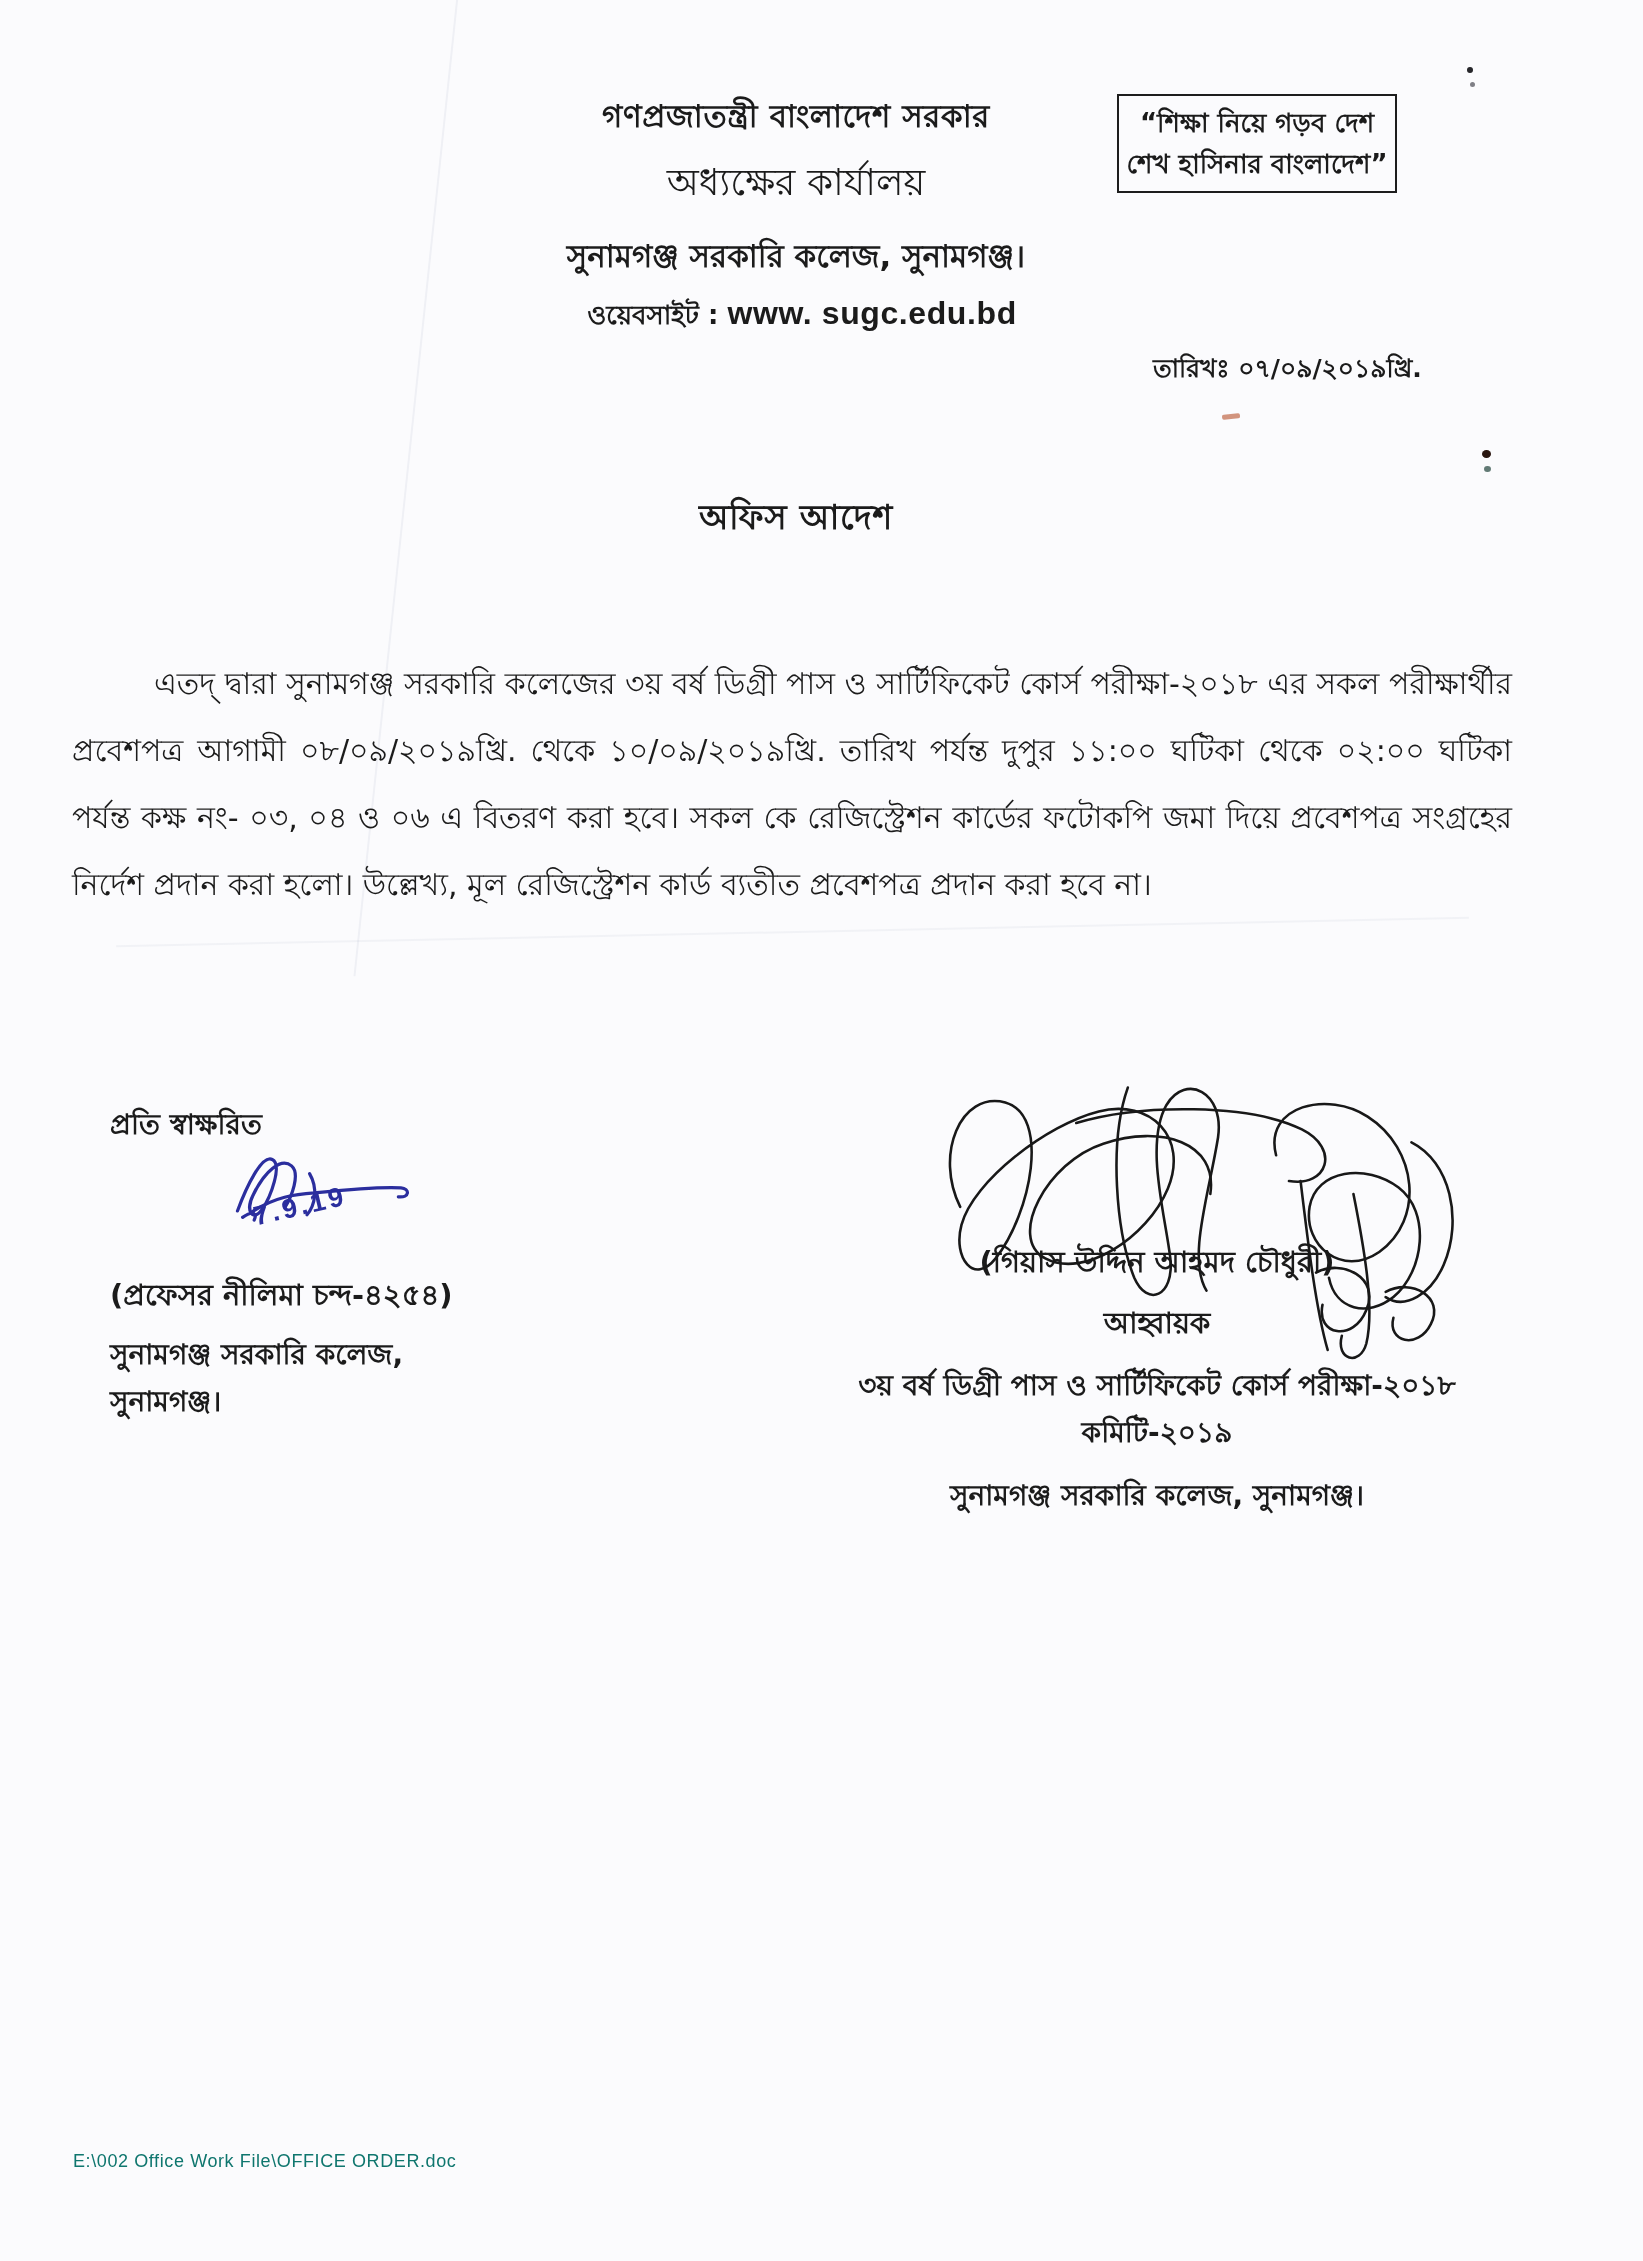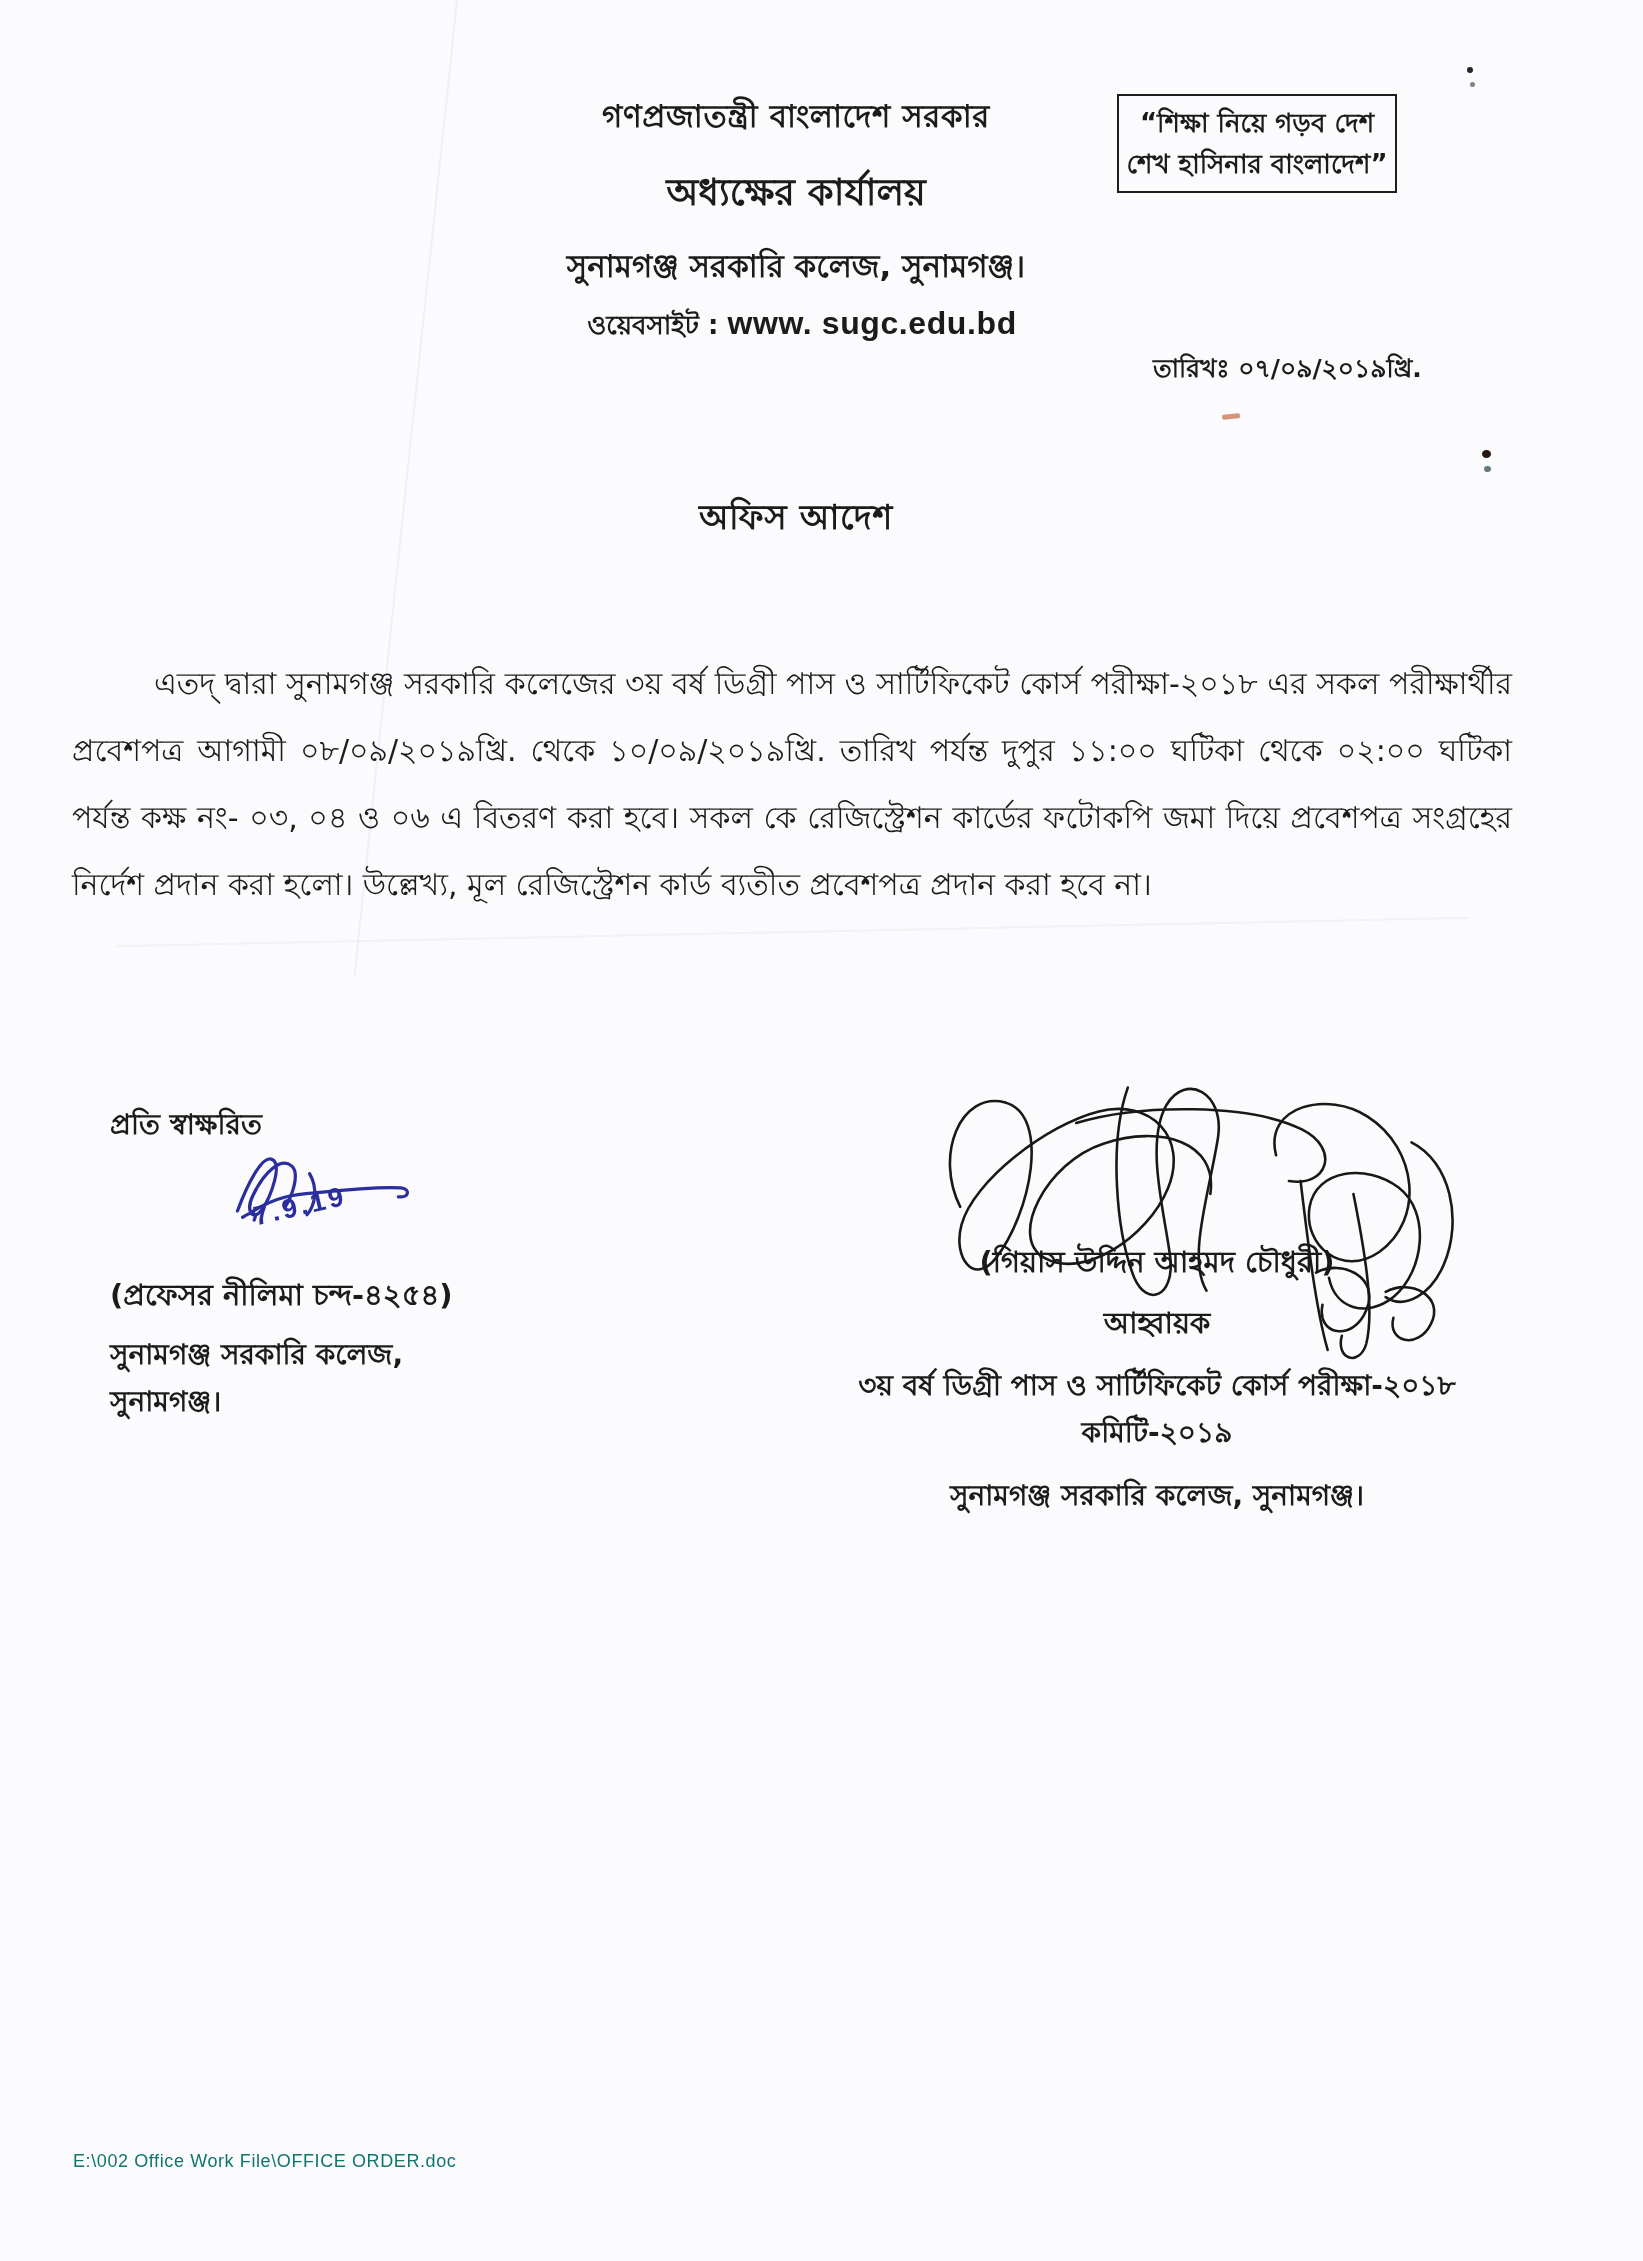--- a/index.html
+++ b/index.html
@@ -21,21 +21,21 @@
   .dot.a1 { left:1467px; top:67px; width:5.8px;  height:5.8px;  background:#26262a; }
   .dot.a2 { left:1470px; top:82px; width:5.2px;  height:5.2px;  background:#55555e; opacity:.75; }
   .dot.a3 { left:1482px; top:450px; width:9px; height:8.4px; background:#2a1710; }
   .dot.a4 { left:1484px; top:466px; width:7px; height:6.4px; background:#3c5a52; opacity:.8; }
   .red-smudge { position:absolute; left:1222px; top:414px; width:18px; height:4.5px;
                 background:#b8502a; opacity:.6; transform:rotate(-6deg); border-radius:1.9px; }
 
   
   .header { position:absolute; left:0; top:92px; width:1592px; text-align:center; }
   .h-govt    { font-size:31px; font-weight:700; letter-spacing:0.6px; }
-  .h-office  { font-size:37px; font-weight:700; margin-top:19px; }
+  .h-office  { font-size:37px; font-weight:400; margin-top:9px; }
   .h-college { font-size:31px; font-weight:700; margin-top:15.5px; }
   .h-contact { font-size:24.5px; font-weight:600; margin-top:17px; }
   .h-email   { font-family:"Liberation Sans",sans-serif; font-size:26px; font-weight:700;
                text-decoration:underline; text-underline-offset:5.2px; }
   .h-webrow  { margin-top:11.6px;padding-left:12px; }
   .h-weblabel{ font-size:26px; font-weight:600; }
   .h-website { font-family:"Liberation Sans",sans-serif; font-size:32px; font-weight:700; letter-spacing:0.6px; }
 
   
   .motto-box { position:absolute; left:1077px; top:94px; width:280px; height:99px;

